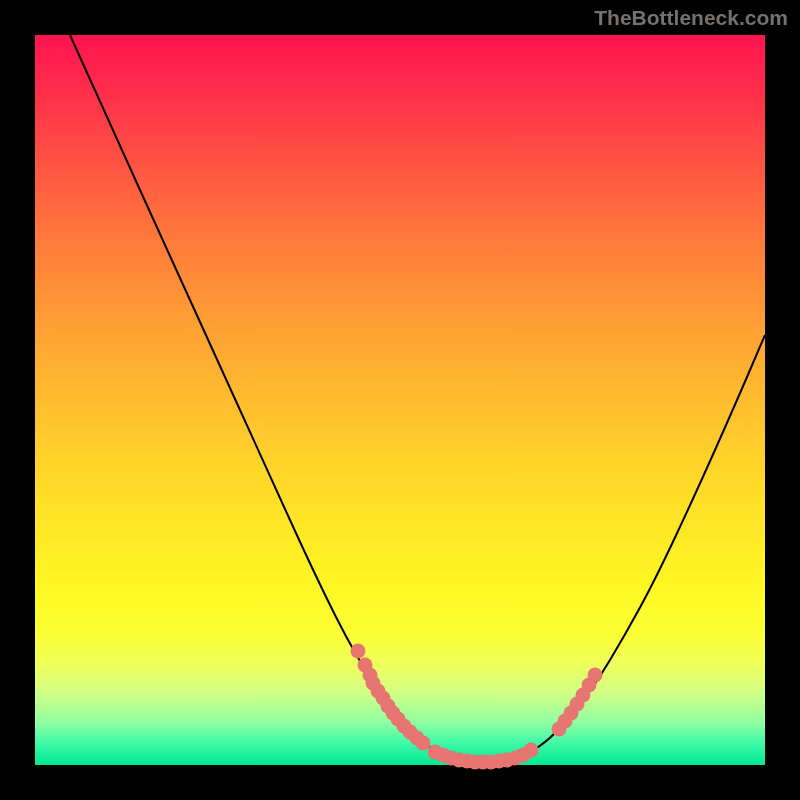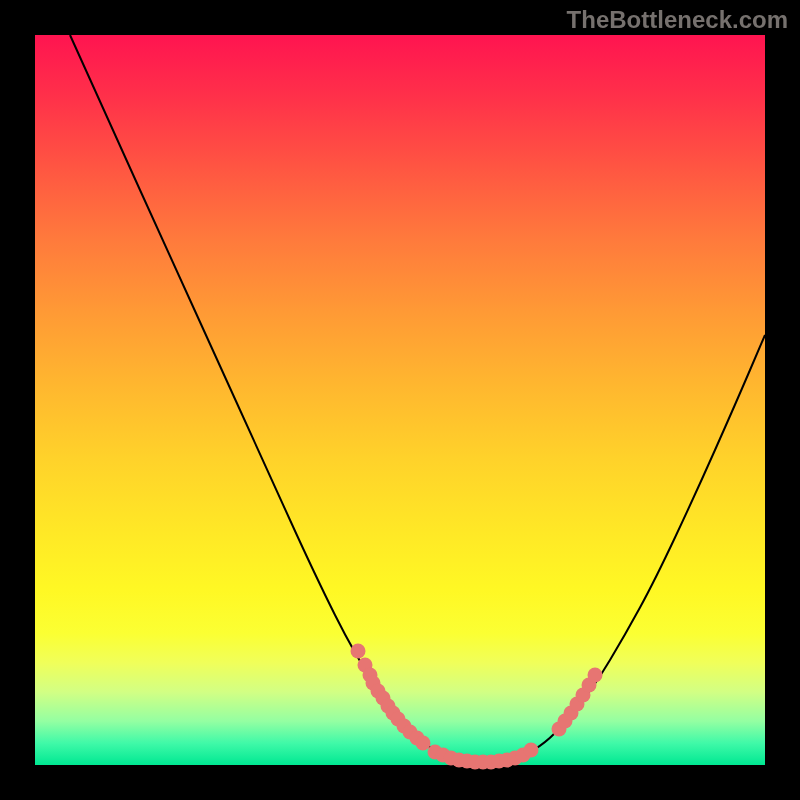--- a/index.html
+++ b/index.html
@@ -33,21 +33,21 @@
       #94ffa2 94%,
       #40f9a8 97%,
       #00e892 100%
     );
   }
   .watermark {
     position: absolute;
     top: 6px;
     right: 12px;
     font-family: Arial, Helvetica, sans-serif;
-    font-size: 24px;
+    font-size: 21px;
     font-weight: bold;
     color: #76716e;
     letter-spacing: 0px;
   }
   svg.overlay {
     position: absolute;
     left: 35px;
     top: 35px;
     width: 730px;
     height: 730px;

